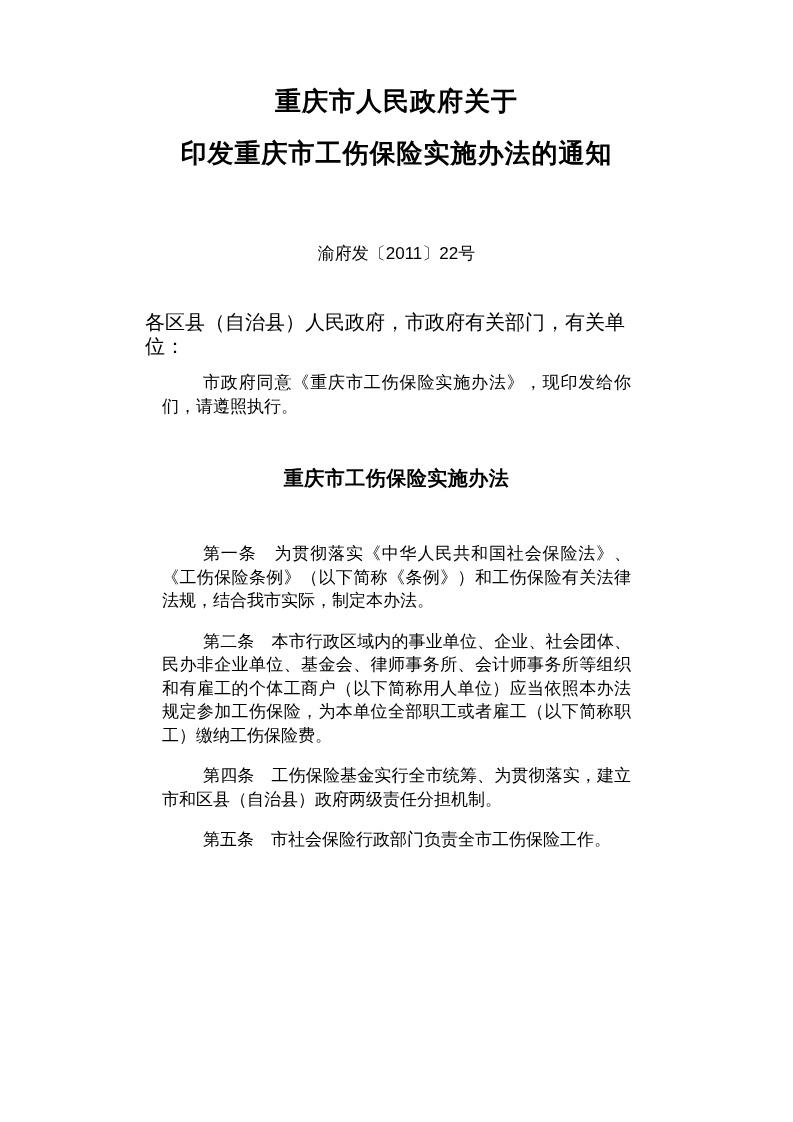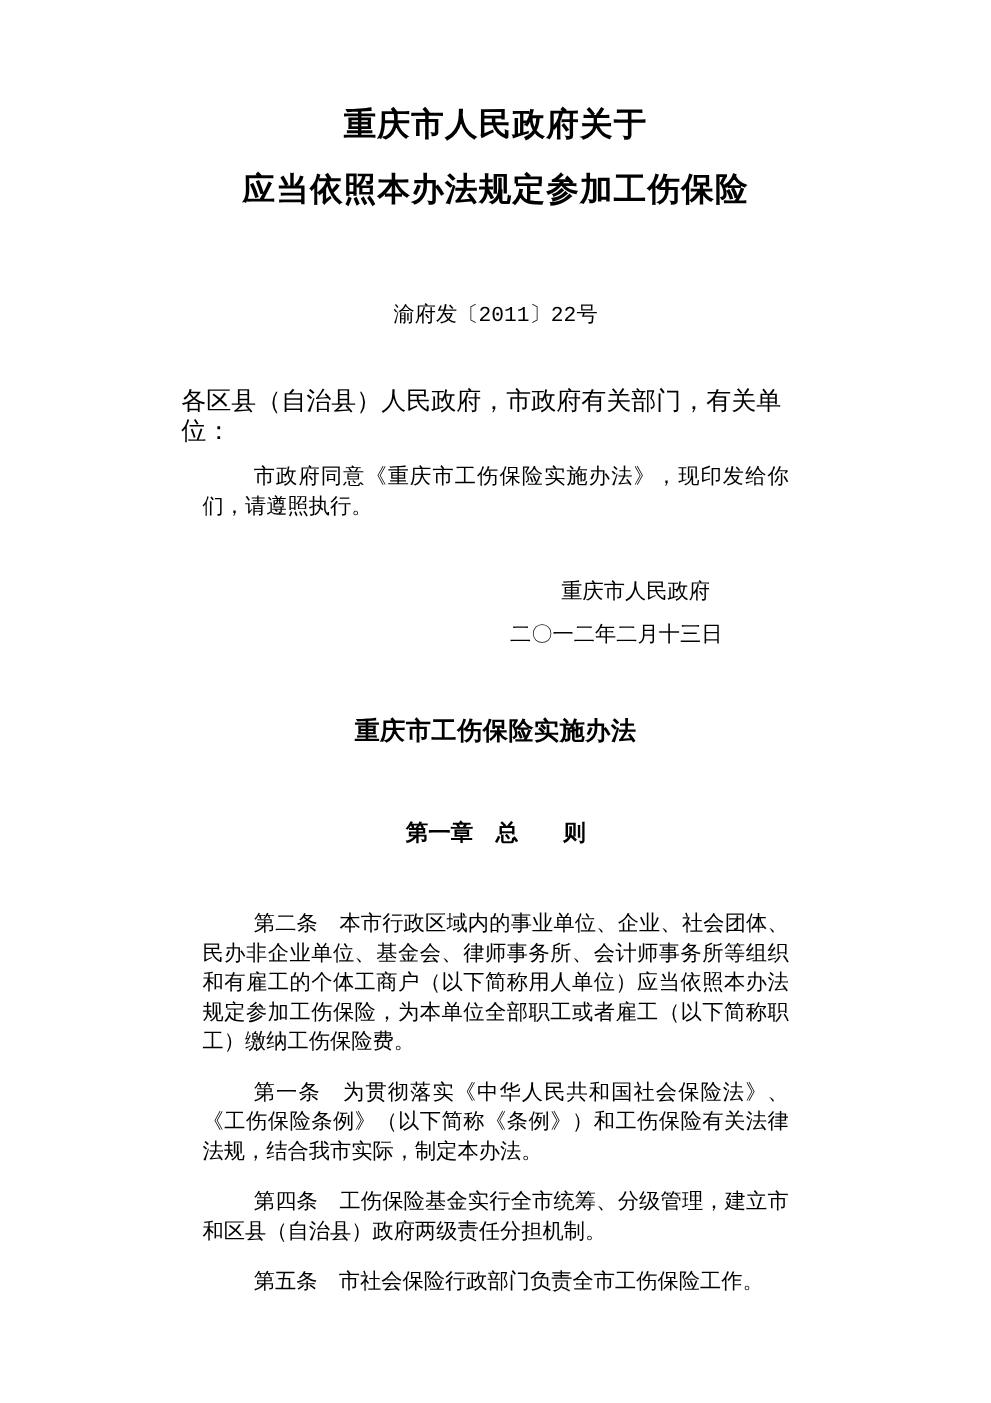--- a/index.html
+++ b/index.html
@@ -9,21 +9,21 @@
   }
   .page {
     position: relative;
     width: 659px;
     height: 1122px;
     box-sizing: border-box;
     padding: 75px 78px 0 78px;
     margin: 0 auto;
     background: #ffffff;
     color: #000000;
-    font-family: Liberation Mono, monospace;
+    font-family: Liberation Sans, sans-serif;
     overflow: hidden;
   }
   .doc-title {
     margin: 0;
     font-size: 26px;
     font-weight: bold;
     text-align: center;
     line-height: 52px;
     letter-spacing: 1px;
   }
@@ -73,38 +73,33 @@
   .articles { margin-top: 49px; }
   .articles .para { margin-bottom: 7px; }
 </style>
 </head>
 <body>
 
 <div class="page">
 
   <h1 class="doc-title">
     <span class="title-line">重庆市人民政府关于</span>
-    <span class="title-line">应当依照本办法规定参加工伤保险</span>
+    <span class="title-line">印发重庆市工伤保险实施办法的通知</span>
   </h1>
 
   <div class="doc-number">渝府发〔2011〕22号</div>
 
   <p class="salutation">各区县（自治县）人民政府，市政府有关部门，有关单位：</p>
 
   <p class="para indent notice-body">市政府同意《重庆市工伤保险实施办法》，现印发给你们，请遵照执行。</p>
 
-  <div class="signature">
-    <div class="sig-name">重庆市人民政府</div>
-    <div class="sig-date">二〇一二年二月十三日</div>
-  </div>
 
   <h2 class="measures-title">重庆市工伤保险实施办法</h2>
 
-  <h3 class="chapter-heading">第一章　总　　则</h3>
 
   <div class="articles">
+    <p class="para indent">第一条　为贯彻落实《中华人民共和国社会保险法》、《工伤保险条例》（以下简称《条例》）和工伤保险有关法律法规，结合我市实际，制定本办法。</p>
     <p class="para indent">第二条　本市行政区域内的事业单位、企业、社会团体、民办非企业单位、基金会、律师事务所、会计师事务所等组织和有雇工的个体工商户（以下简称用人单位）应当依照本办法规定参加工伤保险，为本单位全部职工或者雇工（以下简称职工）缴纳工伤保险费。</p>
-    <p class="para indent">第一条　为贯彻落实《中华人民共和国社会保险法》、《工伤保险条例》（以下简称《条例》）和工伤保险有关法律法规，结合我市实际，制定本办法。</p>
-    <p class="para indent">第四条　工伤保险基金实行全市统筹、分级管理，建立市和区县（自治县）政府两级责任分担机制。</p>
+    <p class="para indent">第四条　工伤保险基金实行全市统筹、为贯彻落实，建立市和区县（自治县）政府两级责任分担机制。</p>
     <p class="para indent">第五条　市社会保险行政部门负责全市工伤保险工作。</p>
   </div>
 
 </div>
 
 </body></html>

